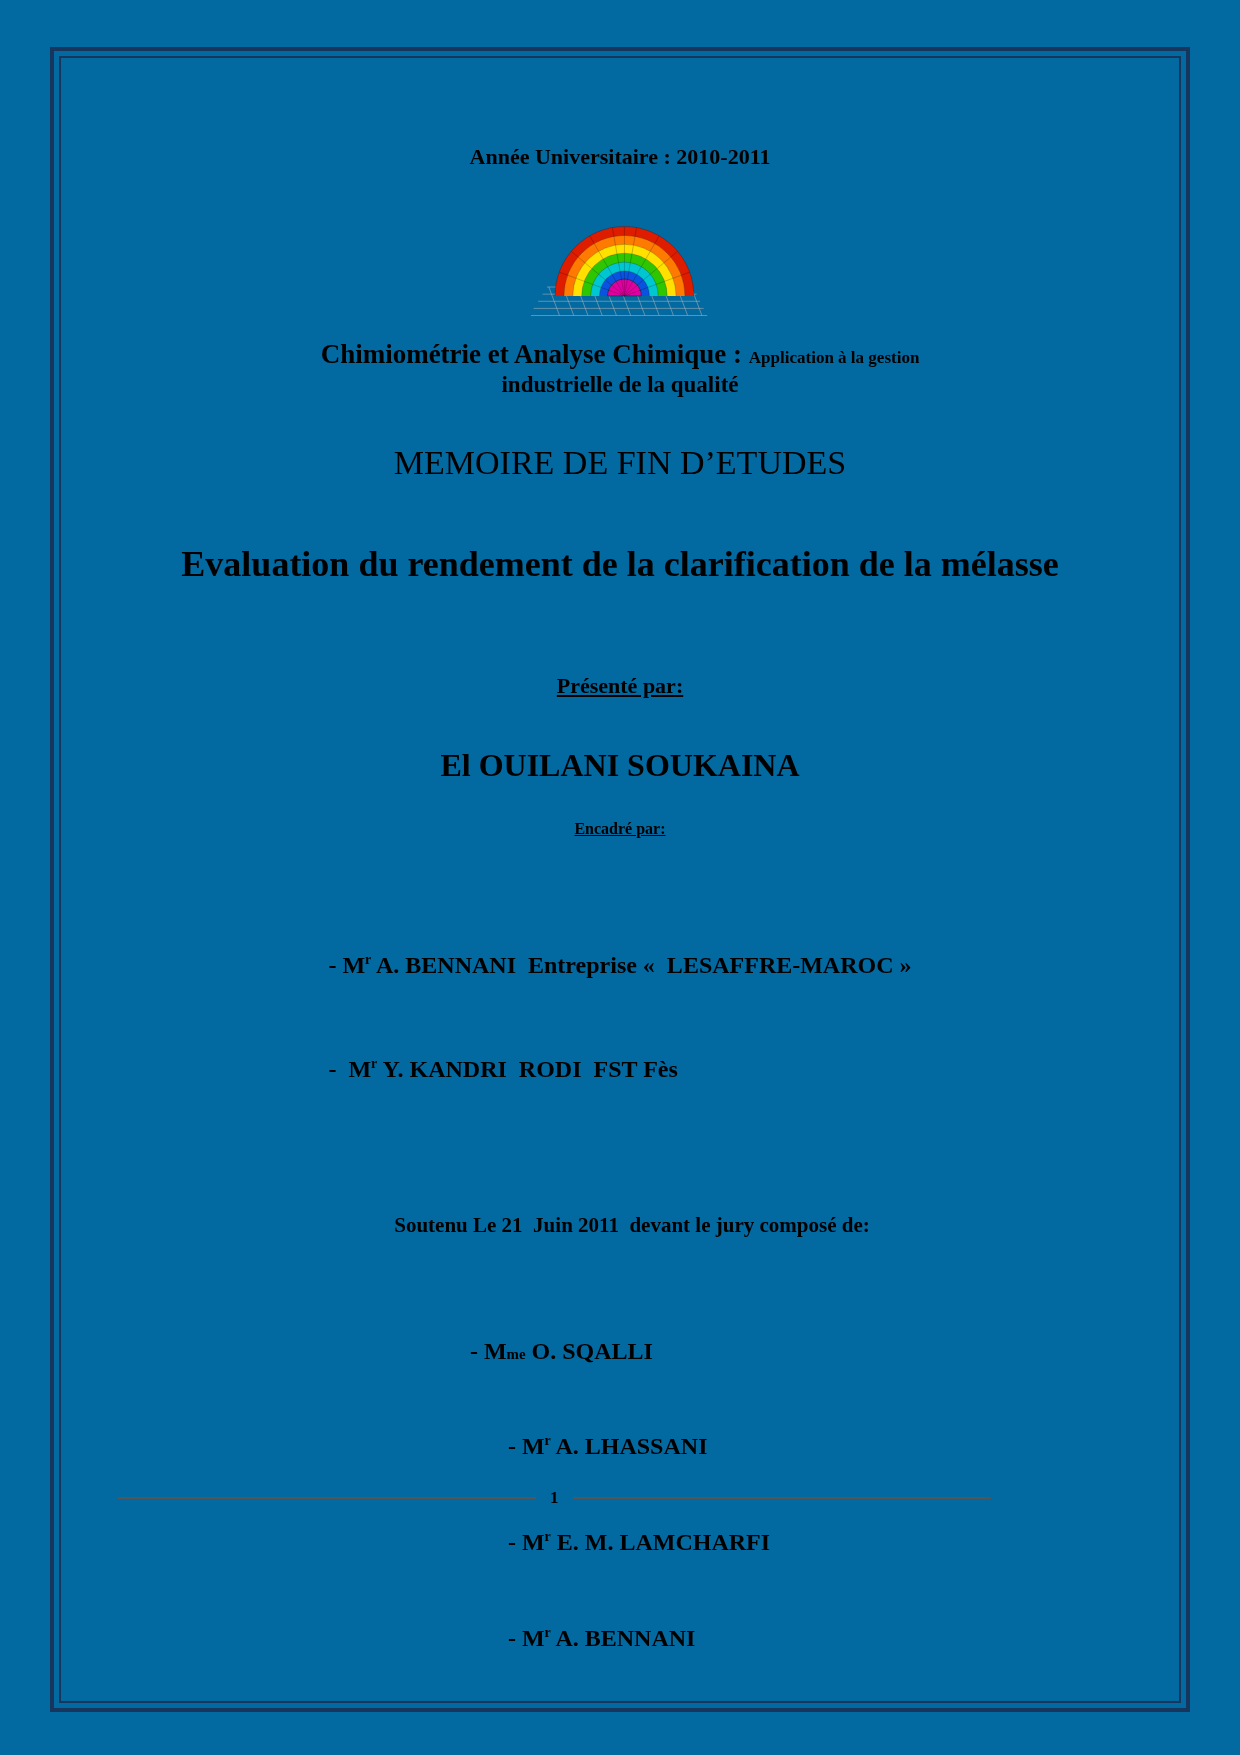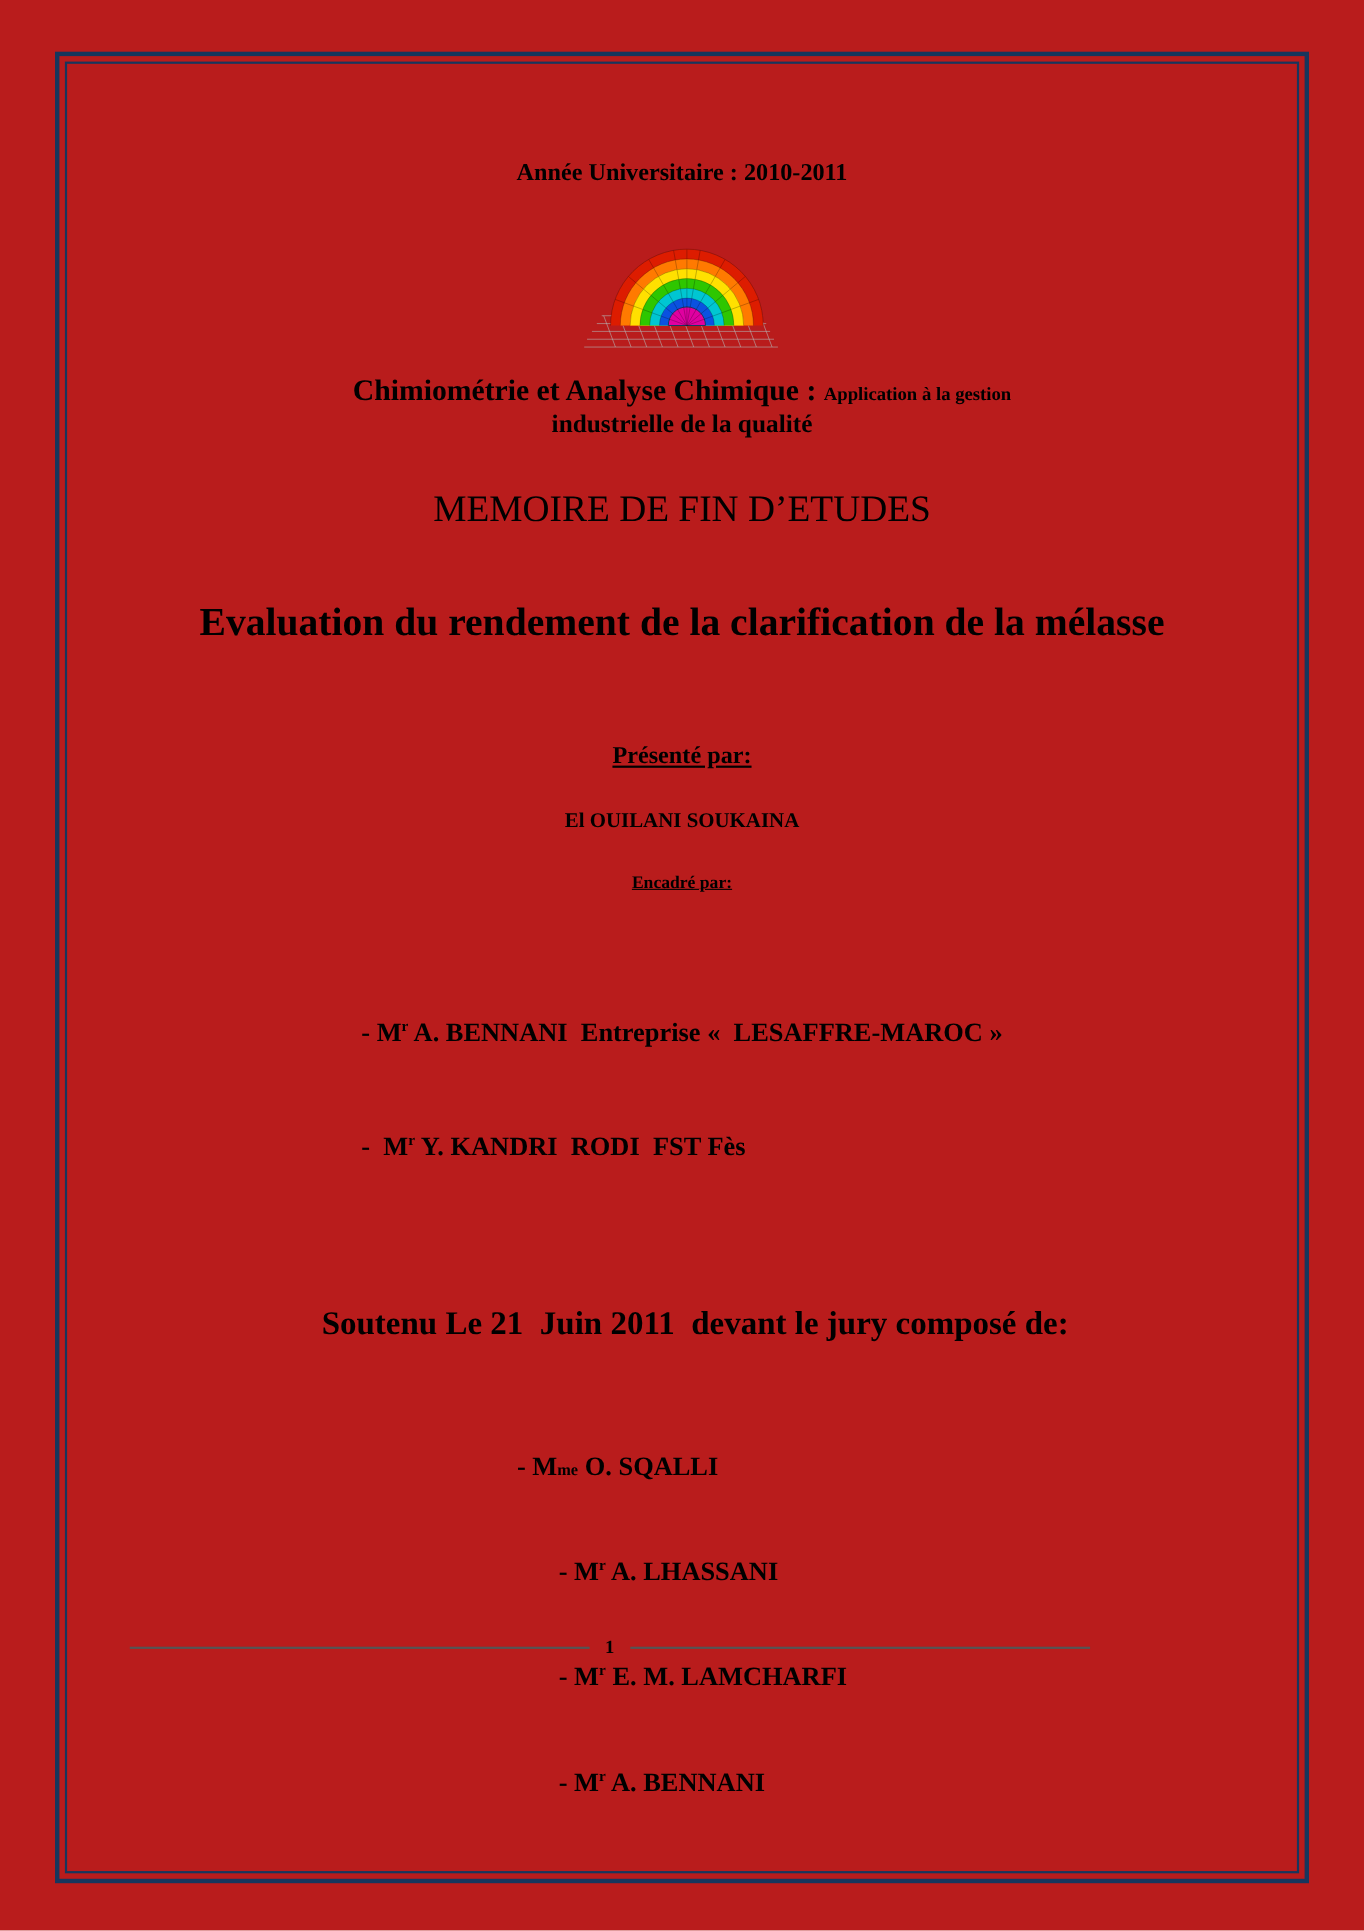--- a/index.html
+++ b/index.html
@@ -1,19 +1,19 @@
 <!DOCTYPE html>
 <html><head>
 <meta charset="utf-8">
 <style>
   html,body{margin:0;padding:0;background:#fff;}
   .page{
     position:relative;
     width:1240px;height:1755px;
-    background:#b91c1c;
+    background:#0369a1;
     font-family:"Liberation Serif", serif;
     color:#000;
     overflow:hidden;
   }
   .frame-outer{
     position:absolute;top:47px;left:50px;right:50px;bottom:43px;
     border:4px solid #17365d;
   }
   .frame-inner{
     position:absolute;top:5px;left:5px;right:5px;bottom:5px;
@@ -26,25 +26,25 @@
   .year{margin-top:88px;font-size:22px;font-weight:bold;}
   .plot-wrap{margin-top:26px;}
   .master-title{margin-top:36px;font-size:27px;font-weight:bold;line-height:1.25;}
   .master-sub{margin-top:4px;font-size:27px;font-weight:bold;line-height:1.2;}
   .master-sub .small{font-size:17px;text-align:center;}
   .master-sub2{margin-top:2px;font-size:23px;font-weight:bold;}
   .memoire{margin-top:46px;font-size:34px;font-weight:normal;}
   .obtention{margin-top:8px;font-size:33px;font-weight:normal;max-width:830px;margin-left:auto;margin-right:auto;line-height:1.3;}
   .main-title{margin-top:60px;font-size:36px;font-weight:bold;max-width:920px;margin-left:auto;margin-right:auto;line-height:1.25;}
   .presente{margin-top:86px;font-size:22px;font-weight:bold;text-decoration:underline;}
-  .author{margin-top:36px;font-size:19px;font-weight:bold;}
+  .author{margin-top:48px;font-size:32px;font-weight:bold;}
   .encadre{margin-top:36px;font-size:16px;font-weight:bold;text-decoration:underline;}
   .supervisors{margin-top:40px;width:fit-content;margin-left:auto;margin-right:auto;text-align:left;
     font-size:24px;font-weight:bold;line-height:1.45;white-space:pre-wrap;}
-  .soutenu{margin-top:56px;font-size:30px;font-weight:bold;white-space:pre-wrap;padding-left:24px;}
+  .soutenu{margin-top:56px;font-size:21px;font-weight:bold;white-space:pre-wrap;padding-left:24px;}
   .jury{margin-top:34px;width:fit-content;margin-left:auto;margin-right:auto;text-align:left;
     font-size:24px;font-weight:bold;line-height:1.33;white-space:pre-wrap;}
   .jury-item.indent{margin-left:38px;}
   .sup{font-size:58%;vertical-align:super;}
   .sm{font-size:62%;}
   .footer{
     position:absolute;top:1489px;left:0;right:0;
     display:flex;align-items:center;justify-content:flex-start;
     padding:0 118px;
   }

